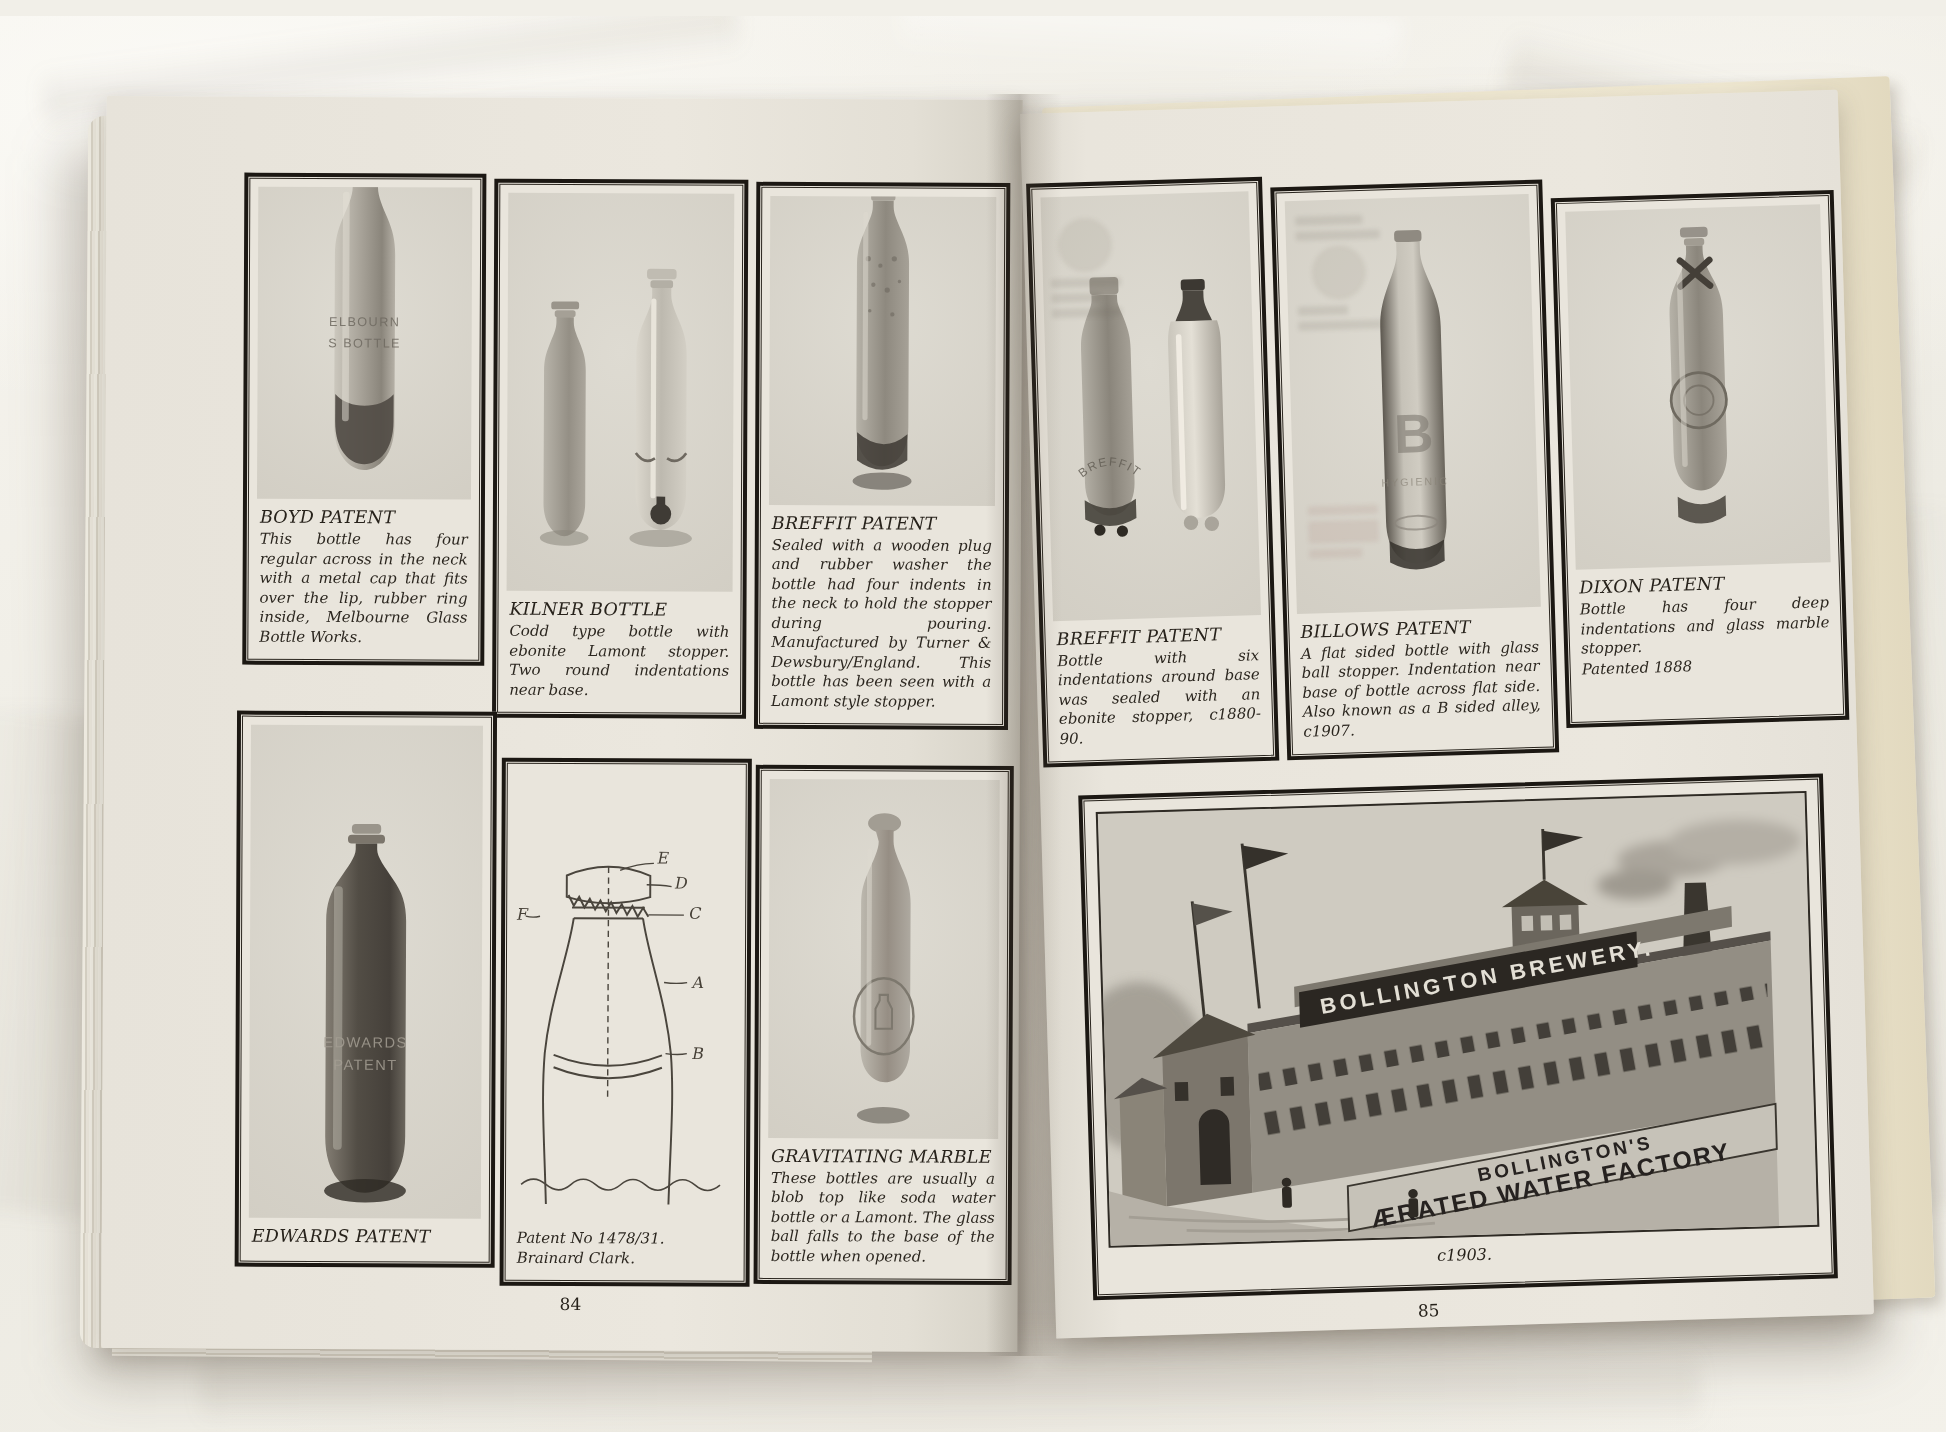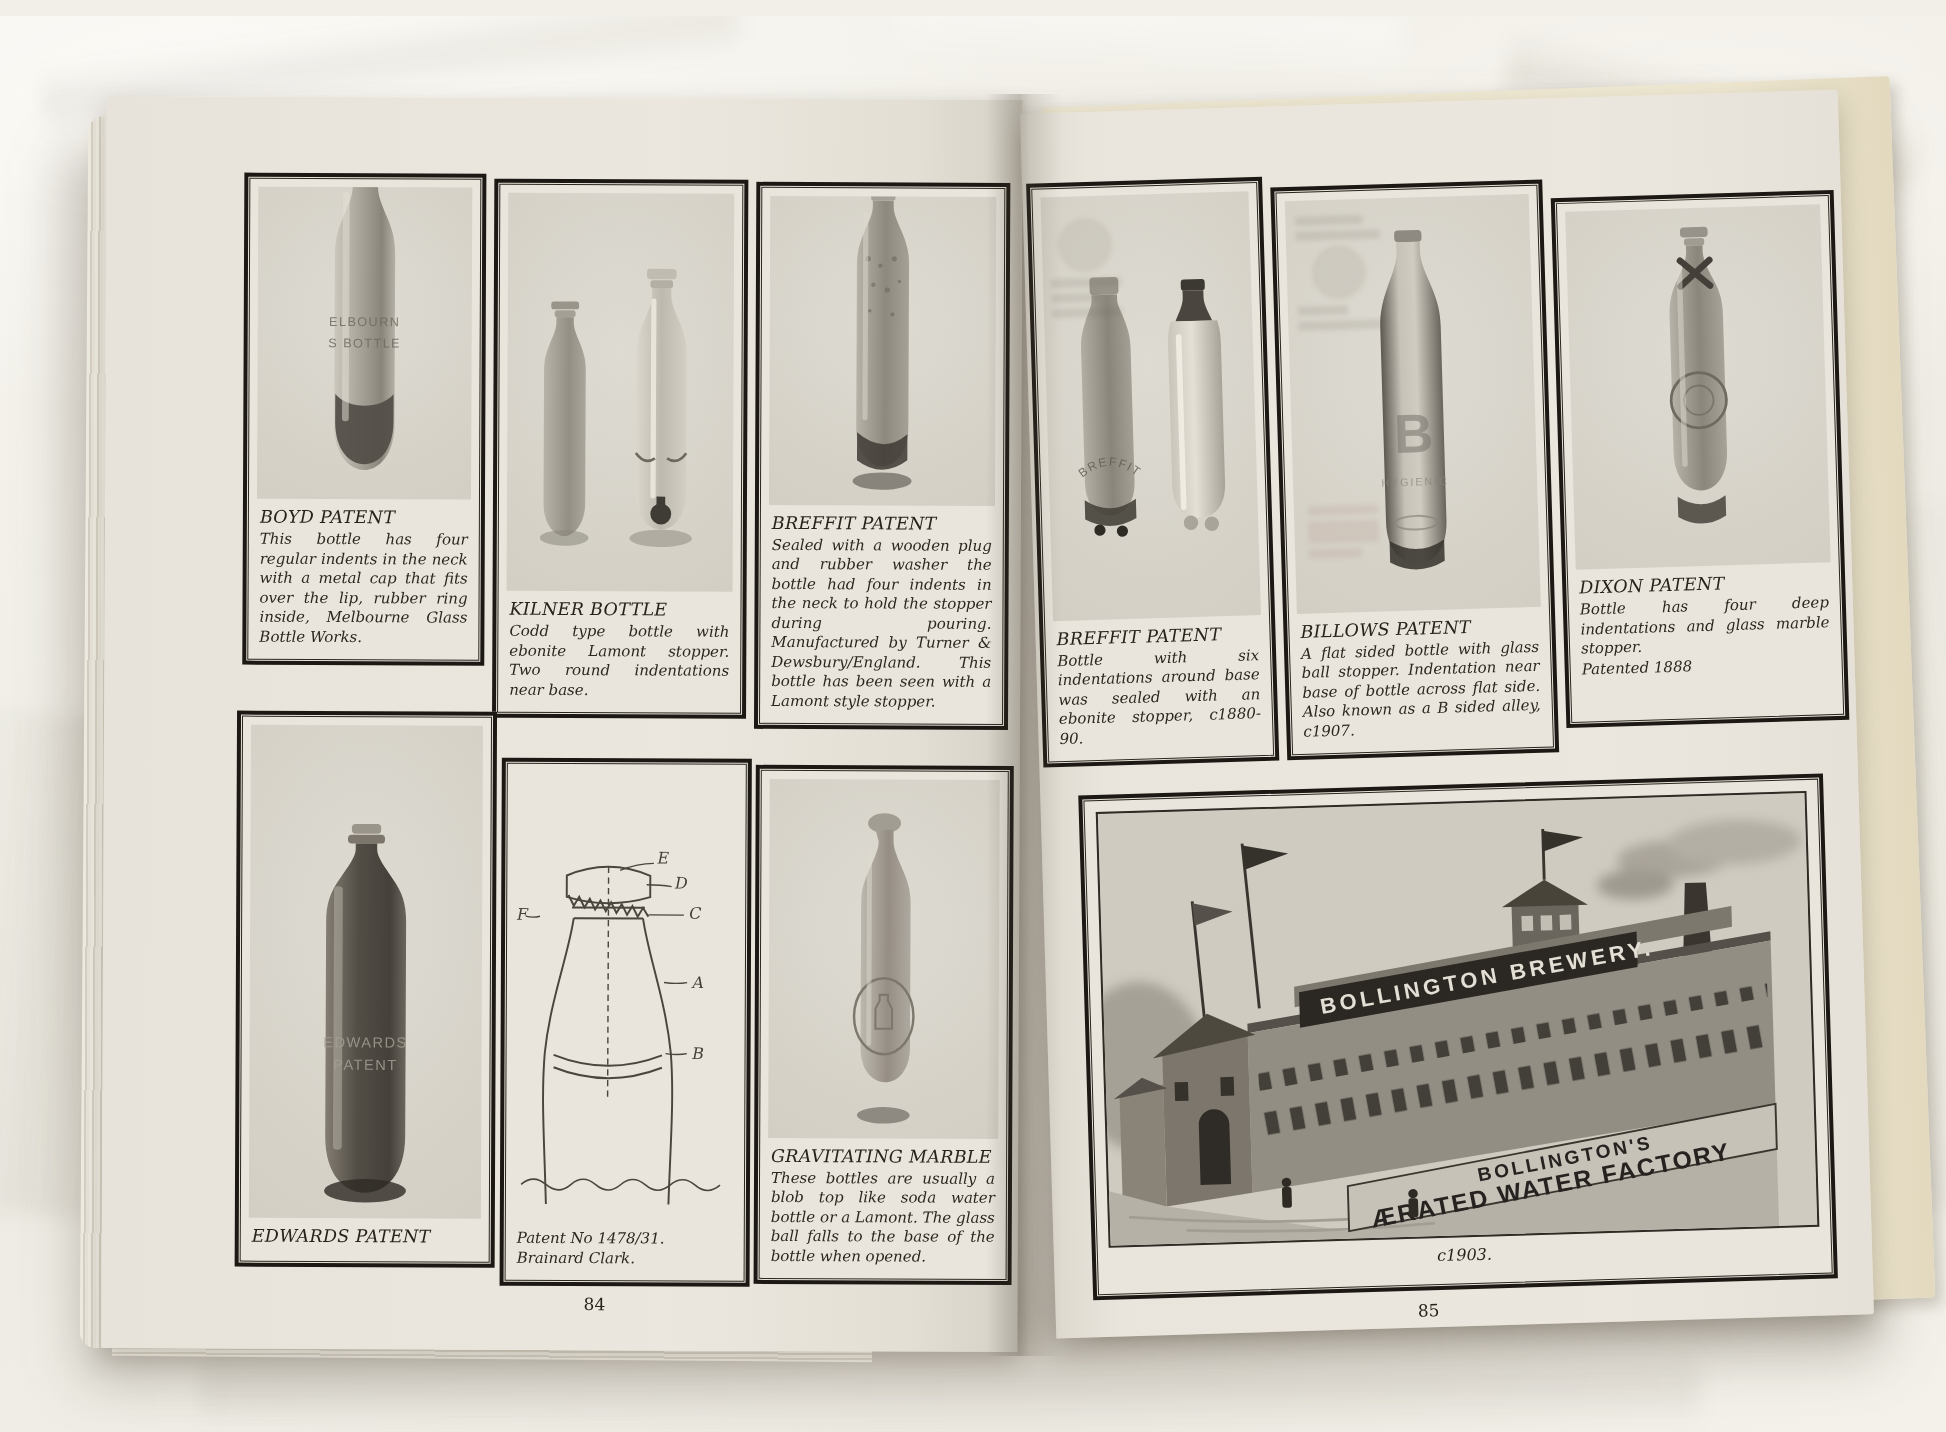--- a/index.html
+++ b/index.html
@@ -114,21 +114,21 @@
             <path d="M62 31 h26 v8 c0 10 5 20 10 32 c5 12 8 22 8 38 v175 c0 30-16 46-31 46 s-31-16-31-46 V109 c0-16 3-26 8-38 c5-12 10-22 10-32 z" fill="url(#gBoyd)"></path>
             <path d="M45 252 c14 16 46 16 60 0 v28 c0 30-15 44-30 44 s-30-14-30-44 z" fill="#514c45" opacity=".92"></path>
             <rect x="52" y="44" width="7" height="236" rx="3" fill="#e3dfd5" opacity=".5"></rect>
             <text class="embT" x="75" y="182">ELBOURN</text>
             <text class="embT" x="75" y="204">S BOTTLE</text>
           </g>
         </svg>
       </div>
       <div class="cap">
         <div class="cap-title">BOYD PATENT</div>
-        <p class="cap-body">This bottle has four regular indents in the neck with a metal cap that fits over the lip, rubber ring inside, Melbourne Glass Bottle Works.</p>
+        <p class="cap-body">This bottle has four regular across in the neck with a metal cap that fits over the lip, rubber ring inside, Melbourne Glass Bottle Works.</p>
       </div>
     </section>
 
     <section class="cell" style="left:388px;top:81px;width:254px;height:539px;">
       <div class="photo">
         <svg width="240" height="360" viewBox="0 0 260 380">
           <defs>
             <linearGradient id="gKilA" x1="0" y1="0" x2="1" y2="0">
               <stop offset="0" stop-color="#b7b3a9"></stop>
                 <stop offset=".6" stop-color="#948f85"></stop>
@@ -278,21 +278,21 @@
             <ellipse cx="75" cy="372" rx="32" ry="10" fill="#5f5a52" opacity=".6"></ellipse>
           </g>
         </svg>
       </div>
       <div class="cap">
         <div class="cap-title">GRAVITATING MARBLE</div>
         <p class="cap-body">These bottles are usually a blob top like soda water bottle or a Lamont. The glass ball falls to the base of the bottle when opened.</p>
       </div>
     </section>
 
-    <div class="page-number" style="left:438px;top:1196px;text-align:center;">84</div>
+    <div class="page-number" style="left:414px;top:1196px;text-align:center;">84</div>
   </div>
 
   <div class="page right">
 
     <section class="cell" style="left:4px;top:70px;width:236px;height:584px;">
       <div class="photo">
         <div class="ghost" style="left:8px;top:18px;width:70px;">
           <div class="blob"></div>
             <div class="bar"></div>
             <div class="bar" style="width:70%;"></div>

